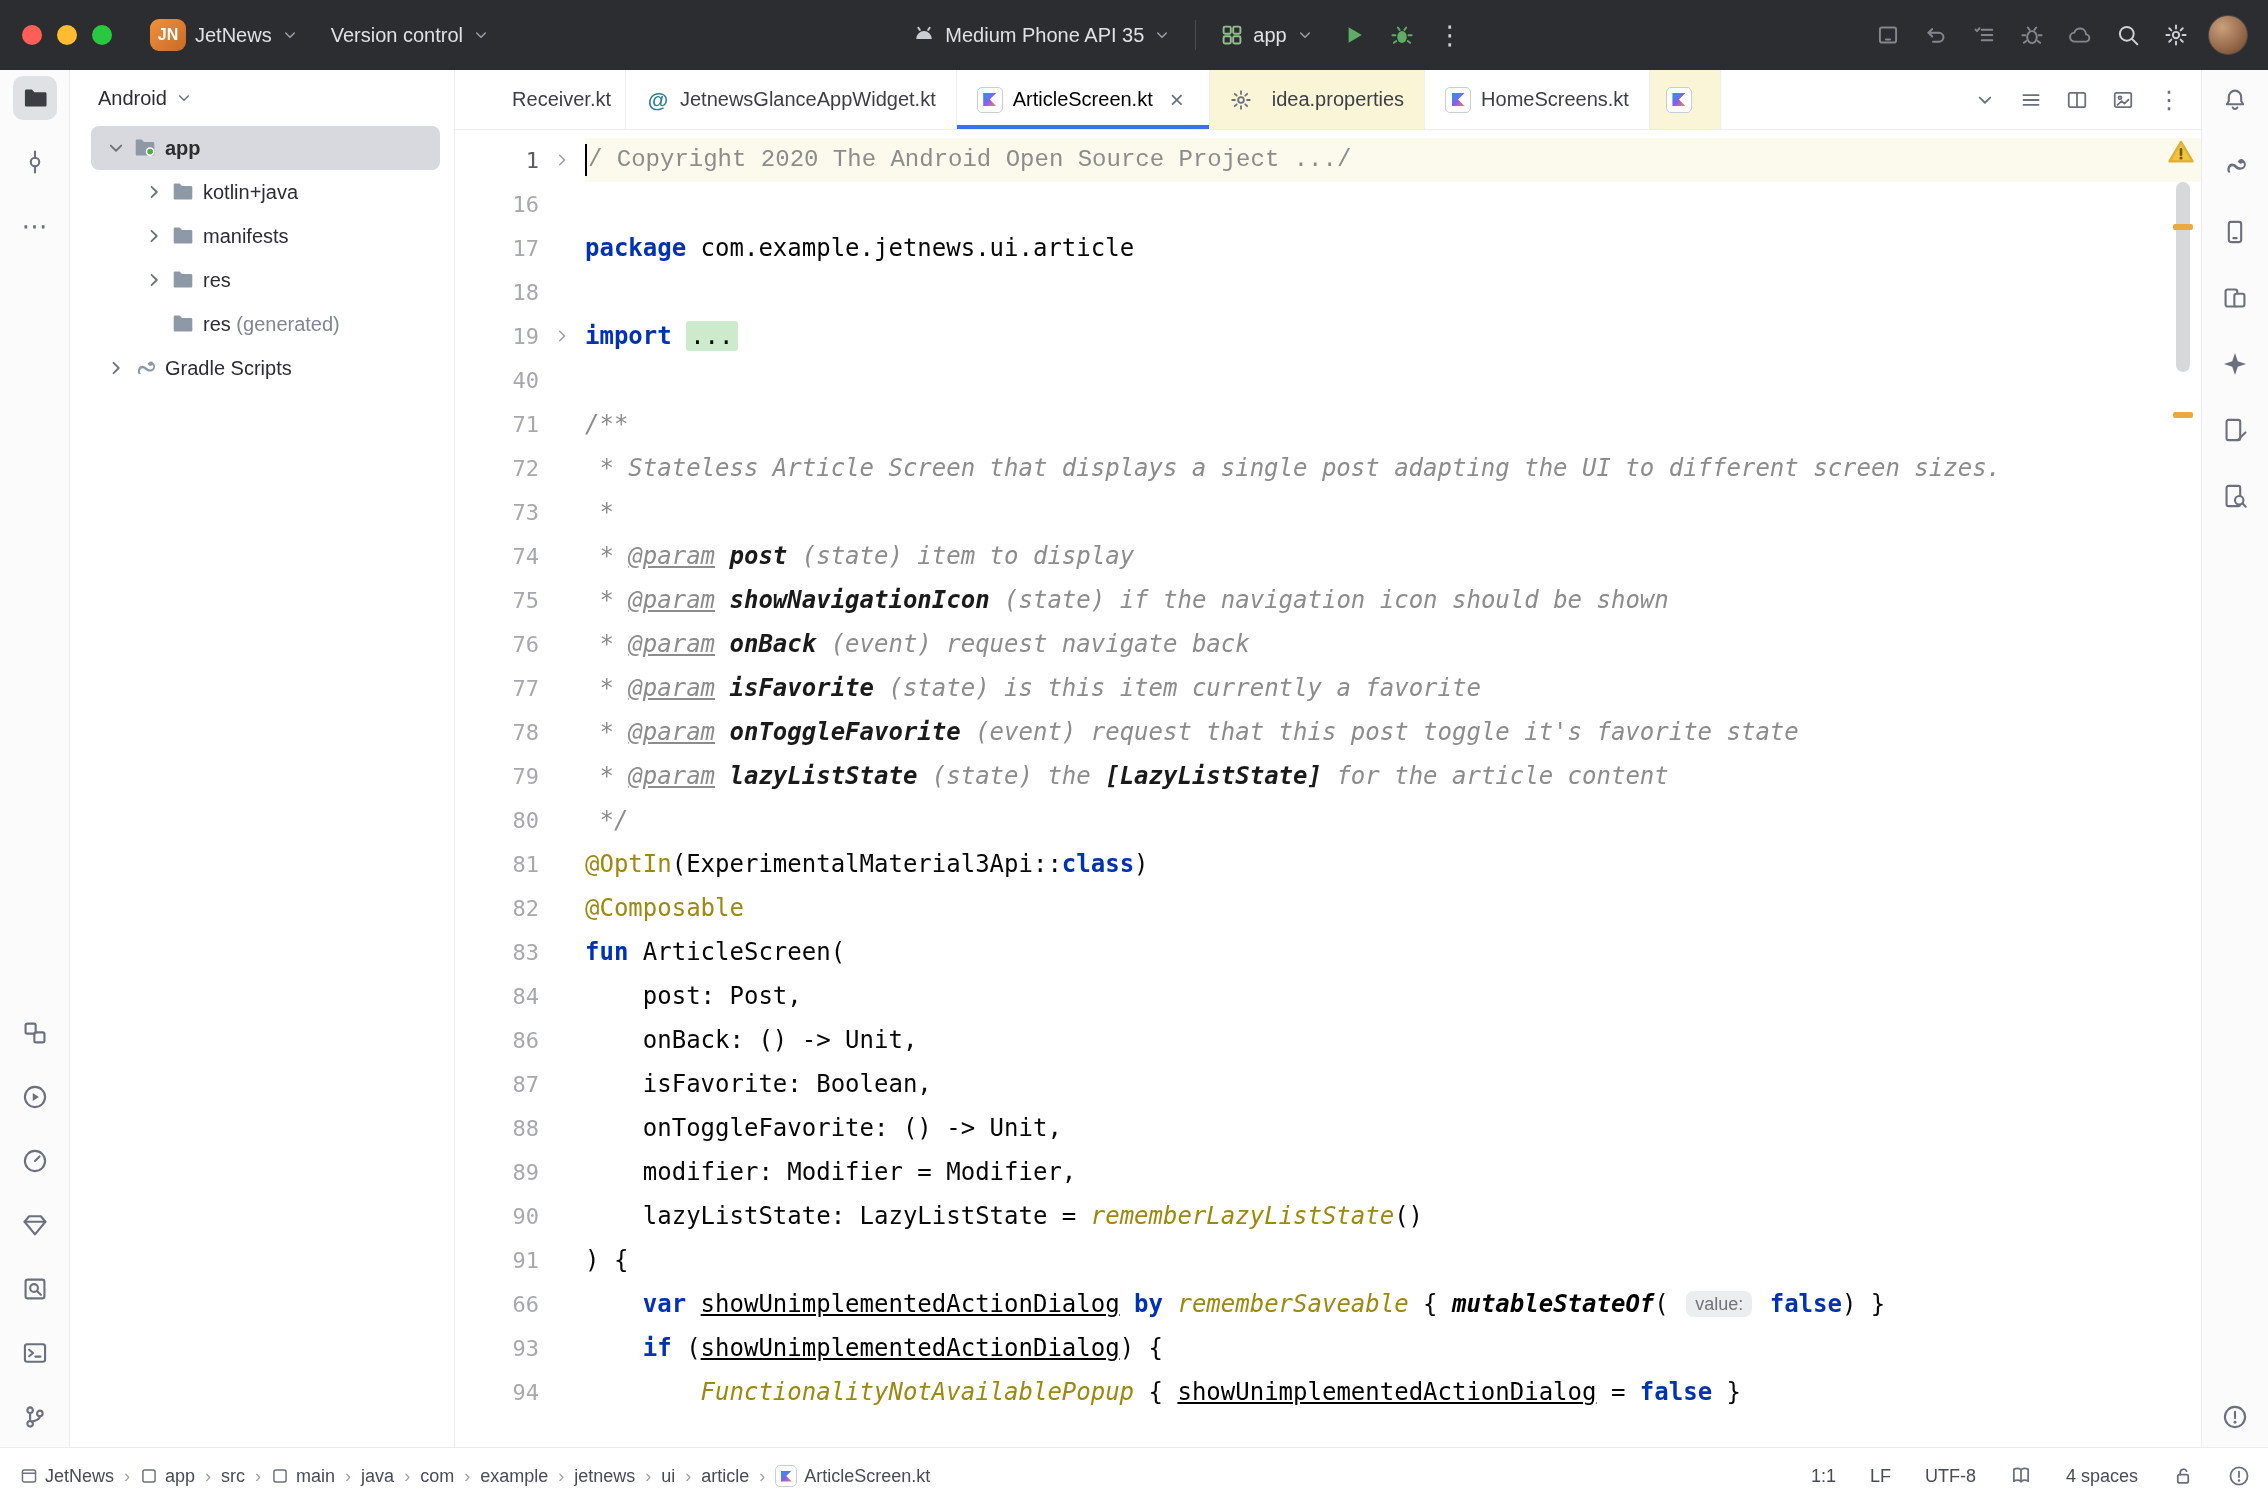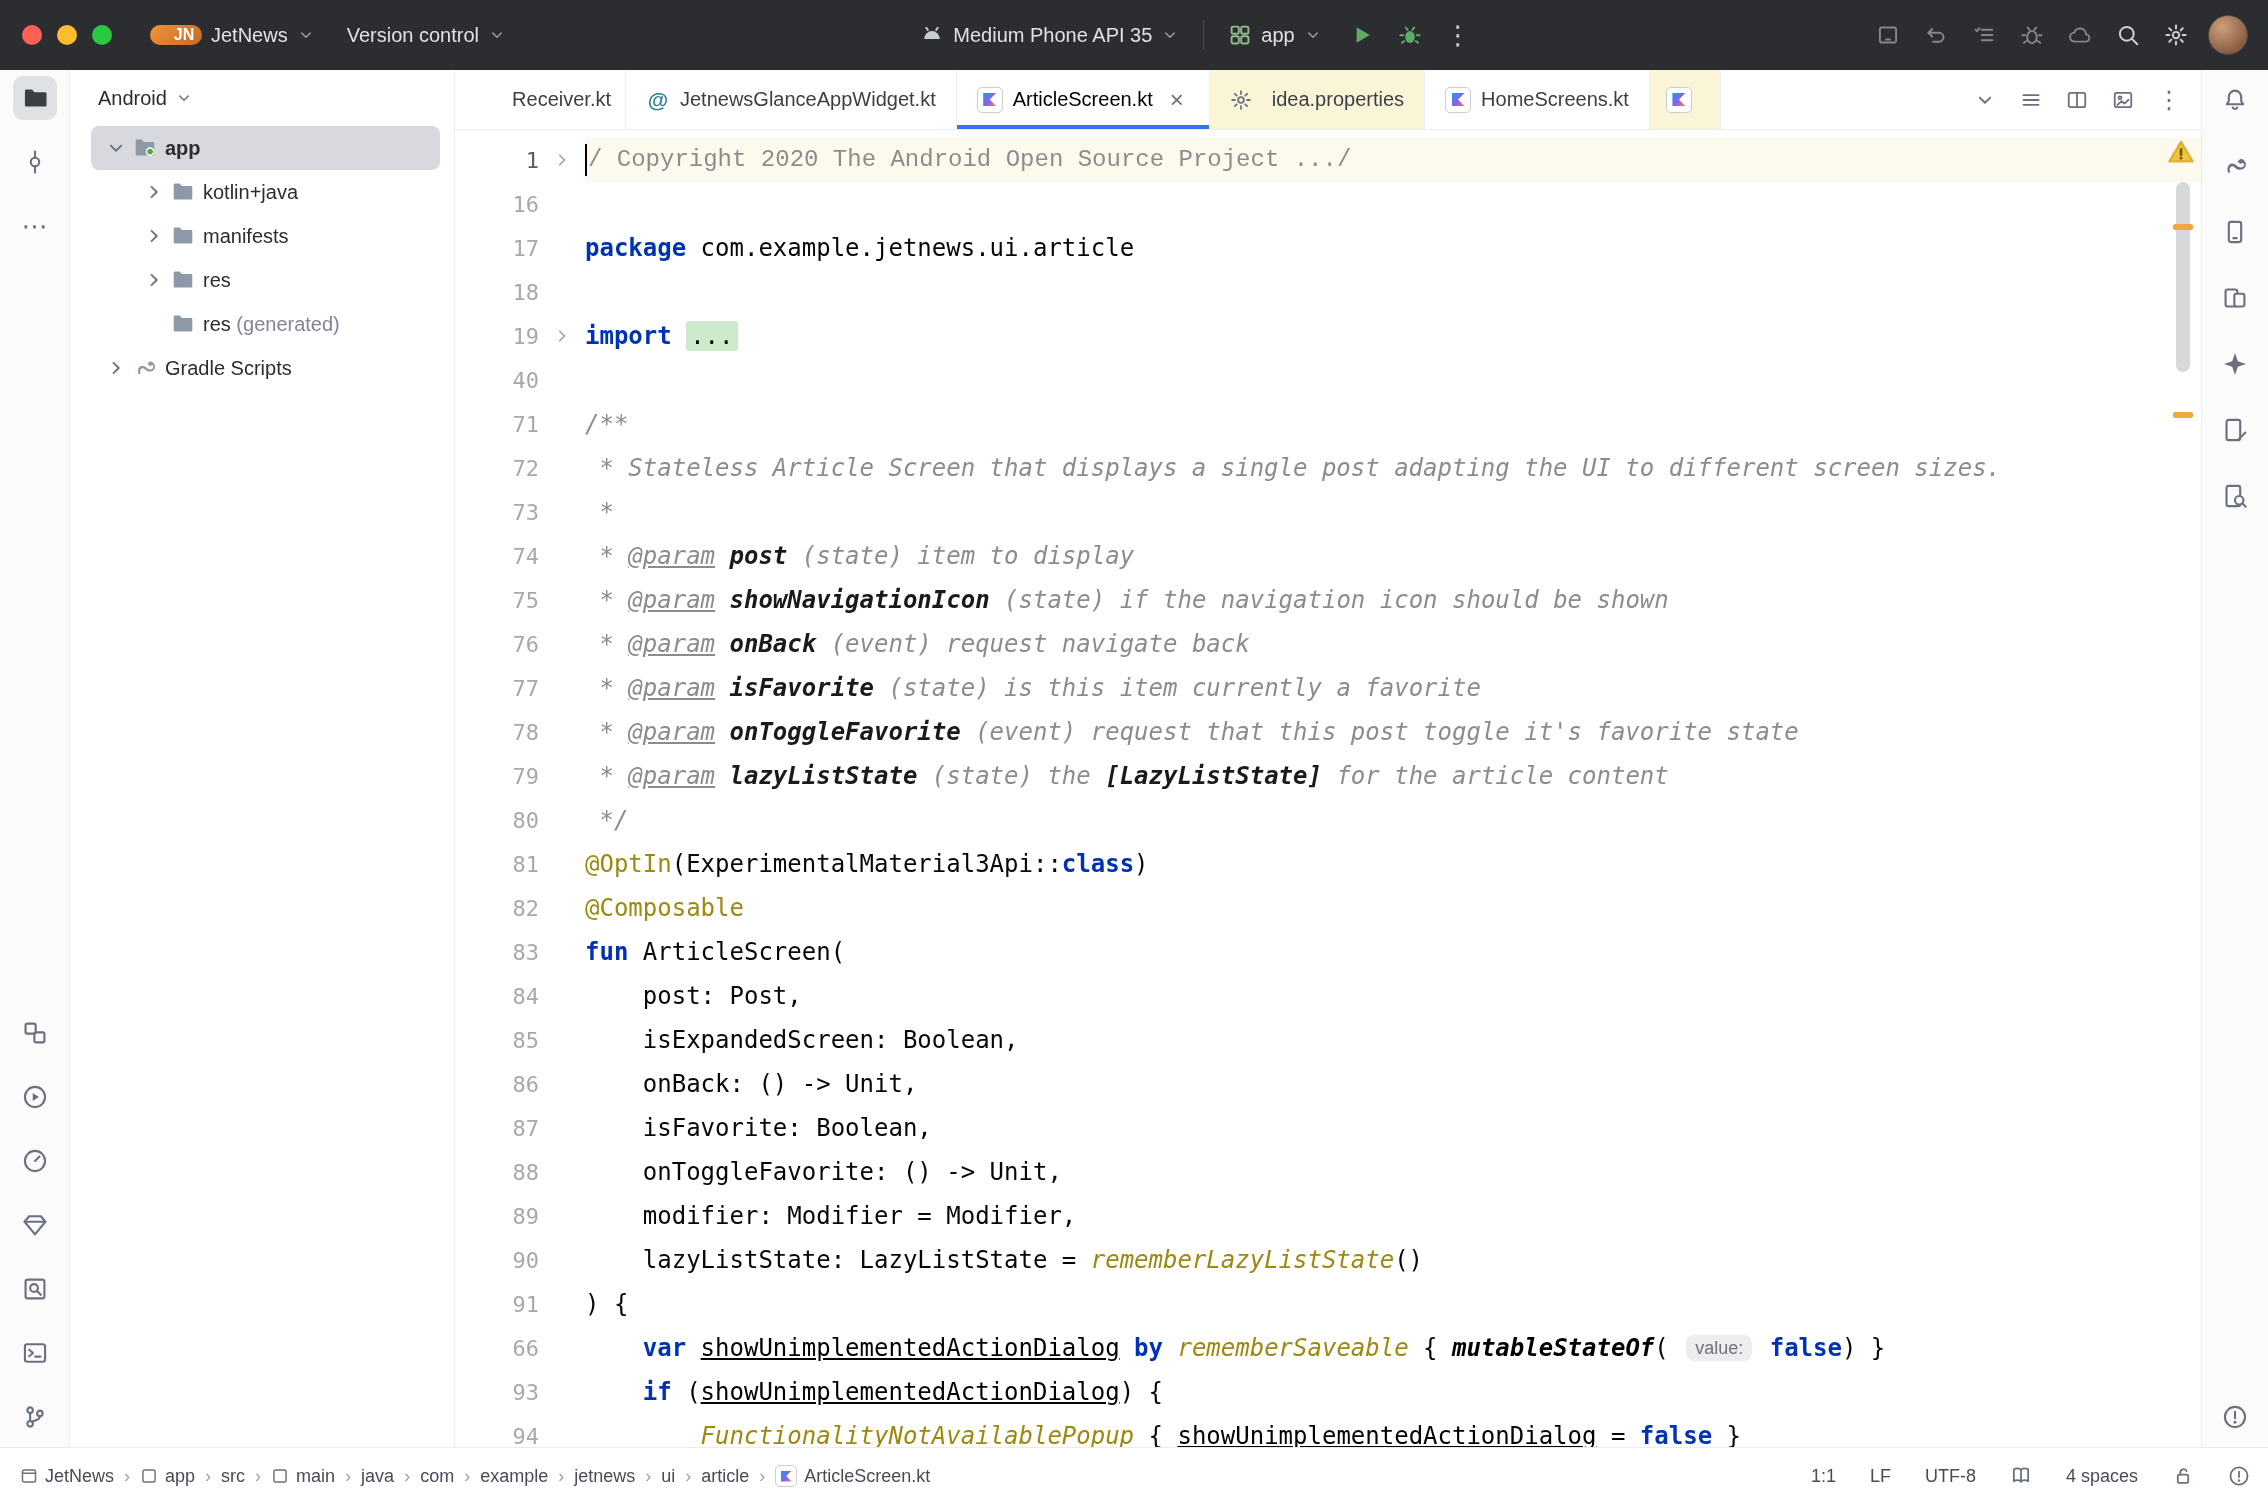--- a/index.html
+++ b/index.html
@@ -8,22 +8,22 @@
   .icon{display:inline-flex;align-items:center;justify-content:center;}
   .icon svg{width:100%;height:100%;}
 
   
   .titlebar{position:absolute;left:0;top:0;width:100%;height:70px;background:#2B2D30;
             display:flex;align-items:center;color:#DFE1E5;font-size:20px;z-index:5;}
   .traffic{display:flex;gap:15px;padding:0 22px 0 22px;}
   .tl{width:20px;height:20px;border-radius:50%;display:inline-block;}
   .tl.red{background:#FF5F57;} .tl.yellow{background:#FEBC2E;} .tl.green{background:#28C840;}
   .tb-group{display:flex;align-items:center;gap:9px;padding:0 16px;height:46px;border-radius:8px;cursor:default;}
-  .jn-badge{width:36px;height:20px;border-radius:15px;background:linear-gradient(135deg,#F0913C,#C96A28);
-            color:#fff;font-weight:bold;font-size:16px;display:flex;align-items:center;justify-content:center;padding-left:16px;}
+  .jn-badge{width:36px;height:32px;border-radius:9px;background:linear-gradient(135deg,#F0913C,#C96A28);
+            color:#fff;font-weight:bold;font-size:16px;display:flex;align-items:center;justify-content:center;}
   .tb-chev{width:18px;height:18px;color:#9DA0A8;}
   .tb-ic{width:24px;height:24px;color:#C9CDD3;}
   .tb-ic.teal{color:#8FBF8A;}
   .tb-btn{width:40px;height:40px;border-radius:8px;display:inline-flex;align-items:center;justify-content:center;
           color:#CED0D6;margin:0 4px;}
   .tb-btn .icon,.tb-btn svg{width:24px;height:24px;}
   .tb-btn.green{color:#5FAD65;}
   .tb-btn.dim2{color:#83868E;}
   .tb-sep{width:1px;height:30px;background:#4A4C50;margin:0 8px;}
   .spacer{flex:1;}
@@ -611,27 +611,20 @@
       </div>
       <div class="code-line">
         <span class="gutter">
           <span class="ln">84</span>
           <span class="fold"></span>
         </span>
         <span class="ctext"><span class="tk-d">    post: Post,</span></span>
       </div>
       <div class="code-line">
         <span class="gutter">
-          <span class="ln">85</span>
-          <span class="fold"></span>
-        </span>
-        <span class="ctext"><span class="tk-d">    isExpandedScreen: Boolean,</span></span>
-      </div>
-      <div class="code-line">
-        <span class="gutter">
           <span class="ln">86</span>
           <span class="fold"></span>
         </span>
         <span class="ctext"><span class="tk-d">    onBack: () -&gt; Unit,</span></span>
       </div>
       <div class="code-line">
         <span class="gutter">
           <span class="ln">87</span>
           <span class="fold"></span>
         </span>

